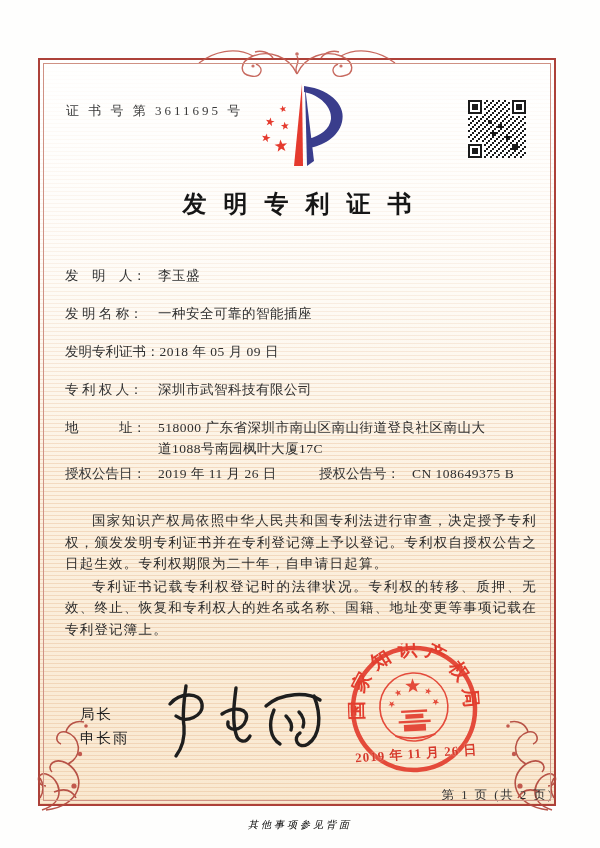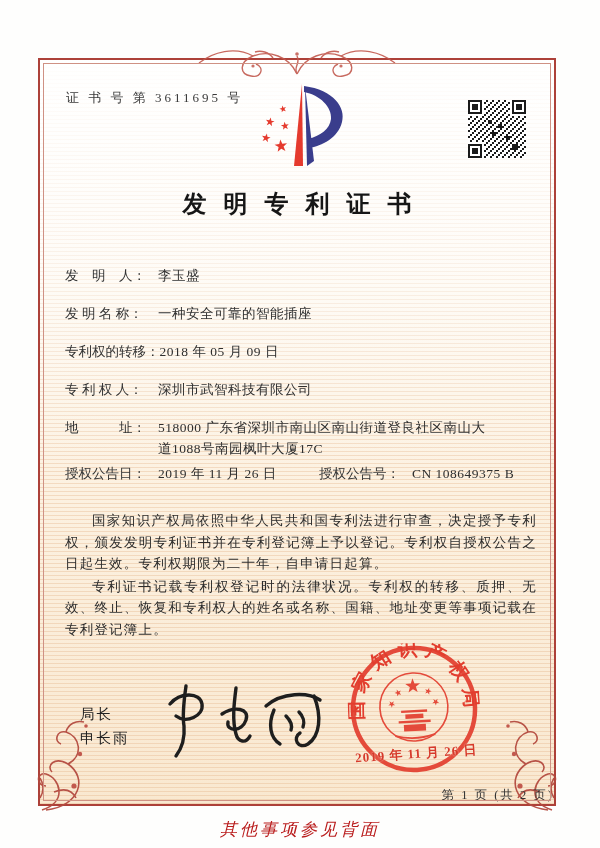--- a/index.html
+++ b/index.html
@@ -22,21 +22,21 @@
   .border-box::after {
     content:""; position:absolute; inset:3px; border:1px solid #cf9184; pointer-events:none;
   }
 
   .ornament { position:absolute; pointer-events:none; }
   .orn-top   { left:50%; top:-16px; transform:translateX(-50%); width:200px; height:40px; }
   .orn-bl    { left:-6px; bottom:-8px; width:78px; height:98px; }
   .orn-br    { right:-6px; bottom:-8px; width:78px; height:98px; transform:scaleX(-1); }
 
   .cert-no {
-    position:absolute; left:26px; top:29px;
+    position:absolute; left:26px; top:42px;
     font-size:13px; letter-spacing:3px; color:#3a3a3a;
   }
 
   .logo { position:absolute; left:214px; top:18px; width:96px; height:96px; }
   .qr   { position:absolute; left:428px; top:40px; width:58px; height:58px; }
 
   .title {
     position:absolute; left:0; right:0; top:128px; text-align:center;
     font-size:24px; font-weight:bold; letter-spacing:17px; padding-left:17px; color:#161616;
   }
@@ -59,21 +59,21 @@
 
   .seal { position:absolute; left:308px; top:583px; width:132px; height:132px; transform:rotate(-3deg); }
   .seal svg { position:absolute; inset:0; }
   .seal-date {
     position:absolute; left:0; right:0; top:102px; text-align:center;
     font-size:13px; font-weight:bold; color:#d63a2b; letter-spacing:1px; transform:rotate(-1deg);
     text-shadow:0 0 2px rgba(253,240,228,.8);
   }
 
   .page-num { position:absolute; left:0; right:0; top:727px; text-align:right; font-size:12.5px; letter-spacing:2px; color:#333; }
-  .back-note { position:absolute; left:0; right:0; top:818px; text-align:center; font-size:17px; letter-spacing:3px; color:#b91c1c; font-style:italic; }
+  .back-note { position:absolute; left:0; right:0; top:818px; text-align:center; font-size:10px; letter-spacing:3px; color:#000000; font-style:italic; }
 </style>
 </head>
 <body>
 
 <div class="page">
 
   <div class="border-box">
 
     <svg class="ornament orn-top" viewBox="0 0 200 40">
       <g stroke="#c2594e" fill="none" stroke-width="1.4" opacity=".9">
@@ -183,21 +183,21 @@
     <div class="fields">
       <div class="field-row">
         <span class="field-label">发　明　人：</span>
         <span class="field-value">李玉盛</span>
       </div>
       <div class="field-row">
         <span class="field-label">发 明 名 称：</span>
         <span class="field-value">一种安全可靠的智能插座</span>
       </div>
       <div class="field-row">
-        <span class="field-label">专利权的转移：</span>
+        <span class="field-label">发明专利证书：</span>
         <span class="field-value">2018 年 05 月 09 日</span>
       </div>
       <div class="field-row">
         <span class="field-label">专 利 权 人：</span>
         <span class="field-value">深圳市武智科技有限公司</span>
       </div>
       <div class="field-row" style="margin-bottom:4px">
         <span class="field-label">地　　　址：</span>
         <span class="field-value" style="width:336px">518000 广东省深圳市南山区南山街道登良社区南山大道1088号南园枫叶大厦17C</span>
       </div>

